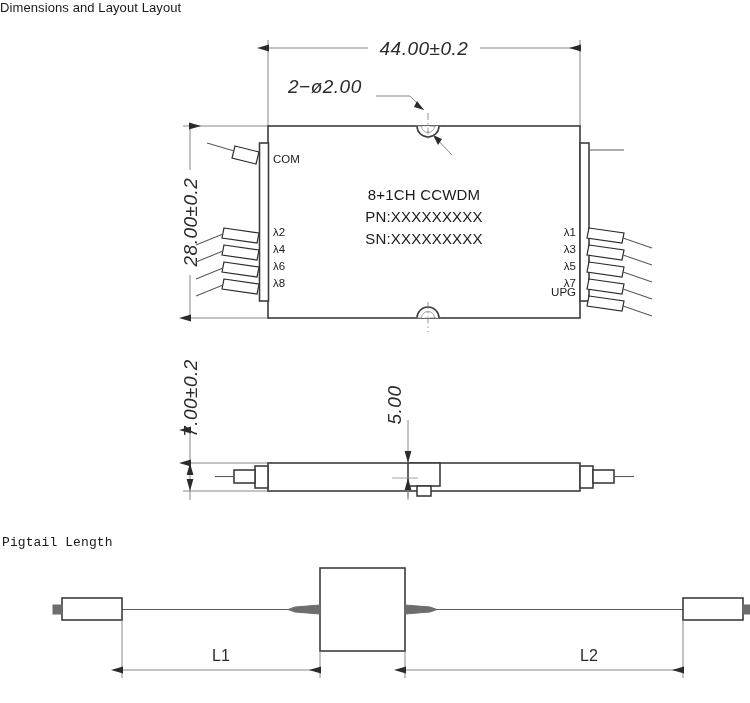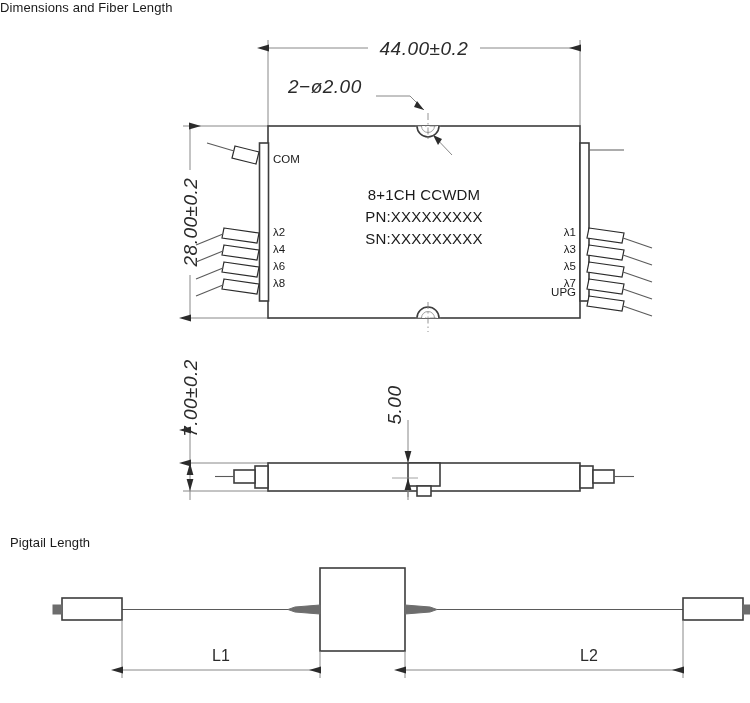--- a/index.html
+++ b/index.html
@@ -13,21 +13,21 @@
     color: #1a1a1a;
     overflow: hidden;
   }
   .section-title {
     position: absolute;
     font-size: 13px;
     color: #1a1a1a;
     white-space: nowrap;
     letter-spacing: 0.1px;
   }
-  #title-pigtail { left: 10px; top: 535px; }
+  #title-pigtail { left: 2px; top: 535px; font-family: Liberation Mono, monospace; }
 
   svg.drawing {
     position: absolute;
     left: 0; top: 0;
     width: 750px; height: 703px;
   }
   .ln-body { stroke: #3d3d3d; stroke-width: 1.6; fill: #ffffff; }
   .ln-thin { stroke: #8a8a8a; stroke-width: 0.8; fill: none; }
   .ln-dim { stroke: #7a7a7a; stroke-width: 0.9; fill: none; }
   .ln-center { stroke: #7a7a7a; stroke-width: 0.8; fill: none; stroke-dasharray: 7 3 1.5 3; }
@@ -62,21 +62,21 @@
   }
   .pigtext {
     font-family: "Liberation Sans", sans-serif;
     font-size: 16px;
     fill: #2b2b2b;
   }
 </style>
 </head>
 <body>
 
-<div class="section-title">Dimensions and Fiber Length</div>
+<div class="section-title">Dimensions and Layout Layout</div>
 
 <div class="section-title" id="title-pigtail">Pigtail Length</div>
 
 <svg class="drawing" viewBox="0 0 750 703">
 
   <defs>
     <marker id="arrR" markerWidth="12" markerHeight="8" refX="11" refY="4" orient="auto" markerUnits="userSpaceOnUse">
       <path d="M0,4 L12,0.6 L12,7.4 Z" class="fill-dark"></path>
     </marker>
     <marker id="arrL" markerWidth="12" markerHeight="8" refX="11" refY="4" orient="auto" markerUnits="userSpaceOnUse">

